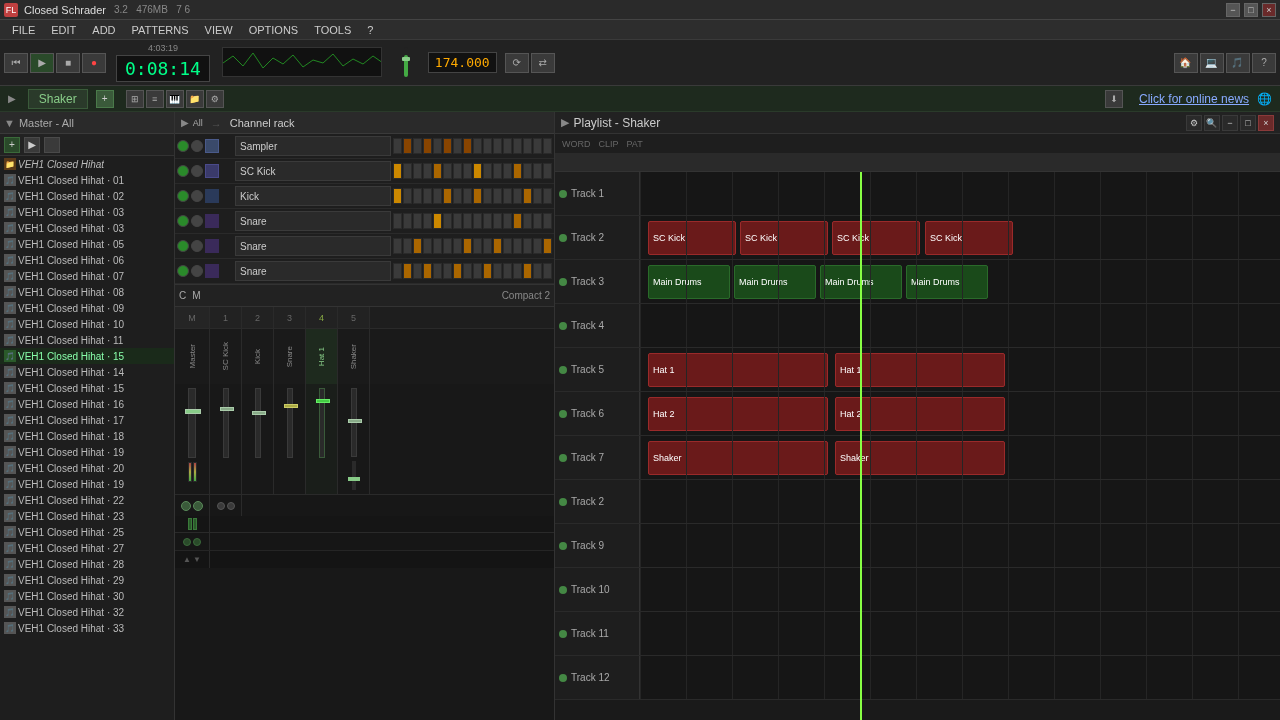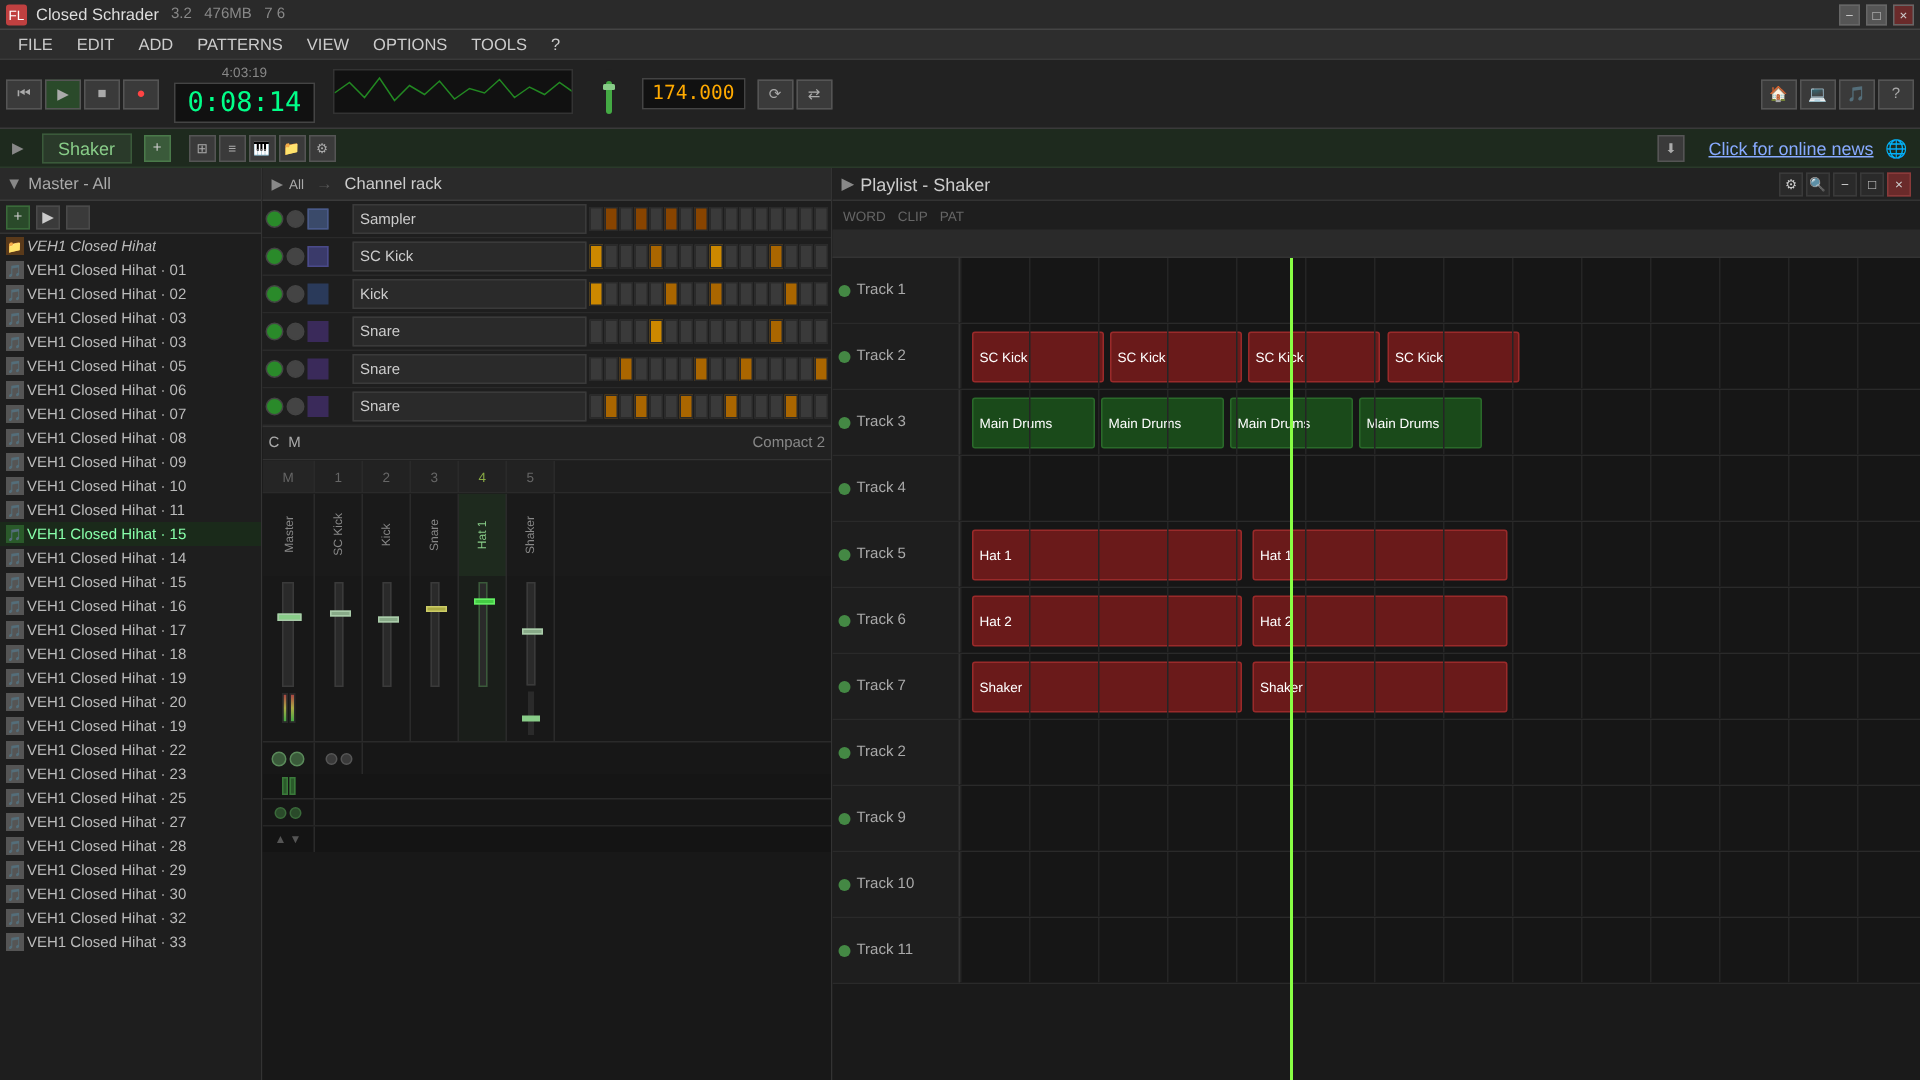--- a/index.html
+++ b/index.html
@@ -1206,16 +1206,38 @@
             <div class="grid-line" style="left: 322px;"></div>
             <div class="grid-line" style="left: 368px;"></div>
             <div class="grid-line" style="left: 414px;"></div>
             <div class="grid-line" style="left: 460px;"></div>
             <div class="grid-line" style="left: 506px;"></div>
             <div class="grid-line" style="left: 552px;"></div>
             <div class="grid-line" style="left: 598px;"></div>
           </div>
       </div>
 
+      <div class="playlist-track-row">
+        <div class="track-label-area">
+          <div class="track-dot"></div>
+          <span>Track 12</span>
+        </div>
+        <div class="track-content">
+            <div class="grid-line" style="left: 0px;"></div>
+            <div class="grid-line" style="left: 46px;"></div>
+            <div class="grid-line" style="left: 92px;"></div>
+            <div class="grid-line" style="left: 138px;"></div>
+            <div class="grid-line" style="left: 184px;"></div>
+            <div class="grid-line" style="left: 230px;"></div>
+            <div class="grid-line" style="left: 276px;"></div>
+            <div class="grid-line" style="left: 322px;"></div>
+            <div class="grid-line" style="left: 368px;"></div>
+            <div class="grid-line" style="left: 414px;"></div>
+            <div class="grid-line" style="left: 460px;"></div>
+            <div class="grid-line" style="left: 506px;"></div>
+            <div class="grid-line" style="left: 552px;"></div>
+            <div class="grid-line" style="left: 598px;"></div>
+          </div>
+      </div>
     </div>
   </div>
 
 </div>
 
 </body></html>

